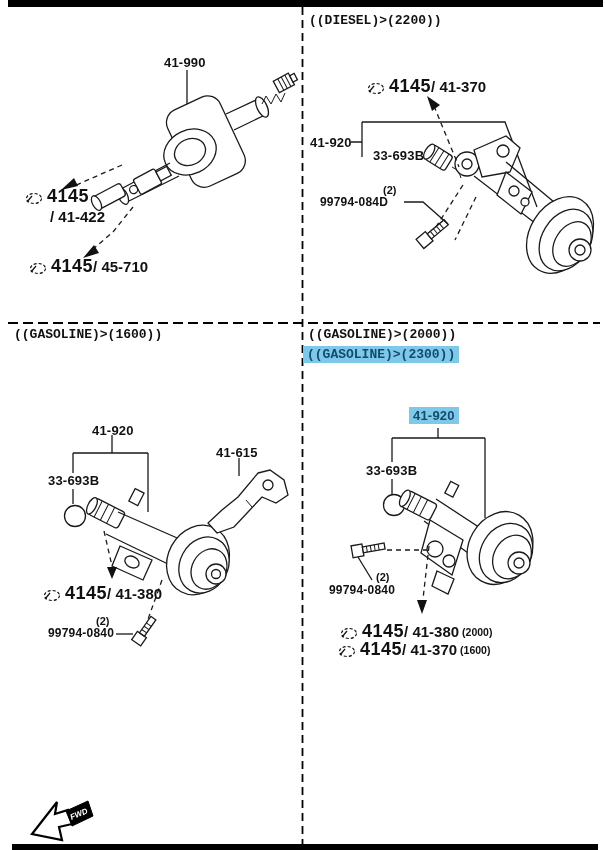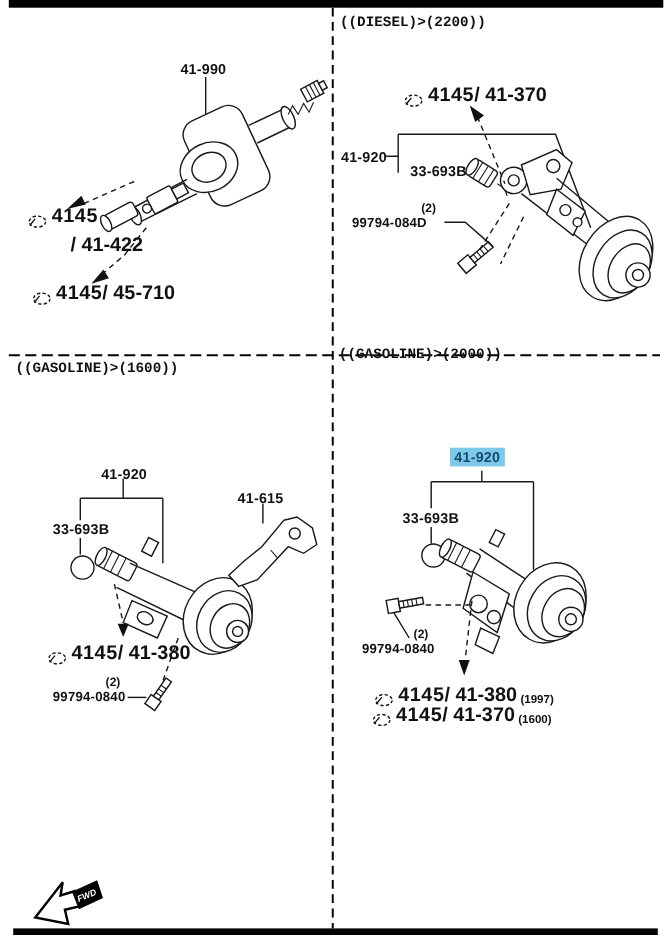--- a/index.html
+++ b/index.html
@@ -5,23 +5,23 @@
   html,body{margin:0;padding:0;background:#fff;}
   .stage{position:relative;width:605px;height:850px;background:#ffffff;
          font-family:"Liberation Sans",sans-serif;color:#111;overflow:hidden;}
   .bar{position:absolute;background:#000;}
   svg.overlay{position:absolute;left:0;top:0;pointer-events:none;z-index:1;}
   .lbl{position:absolute;z-index:2;font-weight:bold;font-size:13px;white-space:nowrap;letter-spacing:.2px;text-align:center;}
   .hdr{position:absolute;z-index:2;font-weight:bold;font-size:13px;white-space:nowrap;font-family:Liberation Mono, monospace;}
   .qty{position:absolute;z-index:2;font-weight:bold;font-size:11px;white-space:nowrap;}
   .pn{font-size:12px;}
   .ref{position:absolute;z-index:2;white-space:nowrap;font-weight:bold;}
-  .refrow{display:inline-flex;align-items:flex-end;}
+  .refrow{display:inline-flex;align-items:center;}
   .ref .code{font-size:18px;letter-spacing:.5px;}
-  .ref .sub{font-size:18px;}
+  .ref .sub{font-size:15px;}
   .ref .variant{font-size:10.5px;margin-left:3px;}
   .xicon{display:inline-block;width:21px;height:13px;margin-right:2px;position:relative;top:1px;}
   .hl{background:var(--hl-bg,#7ec9ea);color:var(--hl-text,#14496e);padding:1px 4px;}
 </style>
 </head>
 <body>
 
 <div class="stage">
 
   <div class="bar" style="left:8px;top:0;width:595px;height:7px"></div>
@@ -178,21 +178,21 @@
   <div class="ref" style="left:24px;top:186px">
     <span class="refrow">
       <span class="xicon">
         <svg width="21" height="13" viewBox="0 0 21 13">
             <ellipse cx="10" cy="6.5" rx="7.5" ry="5" fill="none" stroke="#111" stroke-width="1.2" stroke-dasharray="3 2"></ellipse>
             <path d="M3,10 L8,4" stroke="#111" stroke-width="1.2" fill="none"></path>
           </svg>
       </span>
       <span class="code">4145</span>
     </span>
-    <span class="sub" style="display:block;margin-left:40px">/ 41-422</span>
+    <span class="sub" style="display:block;margin-left:26px">/ 41-422</span>
   </div>
 
   <div class="ref" style="left:28px;top:256px">
     <span class="refrow">
       <span class="xicon">
         <svg width="21" height="13" viewBox="0 0 21 13">
             <ellipse cx="10" cy="6.5" rx="7.5" ry="5" fill="none" stroke="#111" stroke-width="1.2" stroke-dasharray="3 2"></ellipse>
             <path d="M3,10 L8,4" stroke="#111" stroke-width="1.2" fill="none"></path>
           </svg>
       </span>
@@ -235,38 +235,39 @@
           </svg>
       </span>
       <span class="code">4145</span>
       <span class="sub">/ 41-380</span>
     </span>
   </div>
 
   <span class="qty" style="left:96px;top:615px">(2)</span>
   <span class="lbl pn" style="left:48px;top:626px">99794-0840</span>
 
-  <span class="hdr" style="left:308px;top:314px">((GASOLINE)&gt;(2000))</span>
+  <span class="hdr" style="left:308px;top:327px">((GASOLINE)&gt;(2000))</span>
+  <span class="hdr hl" style="left:303px;top:346px">((GASOLINE)&gt;(2300))</span>
 
   <span class="lbl hl" style="left:409px;top:407px">41-920</span>
   <span class="lbl" style="left:366px;top:463px">33-693B</span>
   <span class="qty" style="left:376px;top:571px">(2)</span>
   <span class="lbl pn" style="left:329px;top:583px">99794-0840</span>
 
   <div class="ref" style="left:339px;top:621px">
     <span class="refrow">
       <span class="xicon">
         <svg width="21" height="13" viewBox="0 0 21 13">
             <ellipse cx="10" cy="6.5" rx="7.5" ry="5" fill="none" stroke="#111" stroke-width="1.2" stroke-dasharray="3 2"></ellipse>
             <path d="M3,10 L8,4" stroke="#111" stroke-width="1.2" fill="none"></path>
           </svg>
       </span>
       <span class="code">4145</span>
       <span class="sub">/ 41-380</span>
-      <span class="variant">(1997)</span>
+      <span class="variant">(2000)</span>
     </span>
   </div>
 
   <div class="ref" style="left:337px;top:639px">
     <span class="refrow">
       <span class="xicon">
         <svg width="21" height="13" viewBox="0 0 21 13">
             <ellipse cx="10" cy="6.5" rx="7.5" ry="5" fill="none" stroke="#111" stroke-width="1.2" stroke-dasharray="3 2"></ellipse>
             <path d="M3,10 L8,4" stroke="#111" stroke-width="1.2" fill="none"></path>
           </svg>

